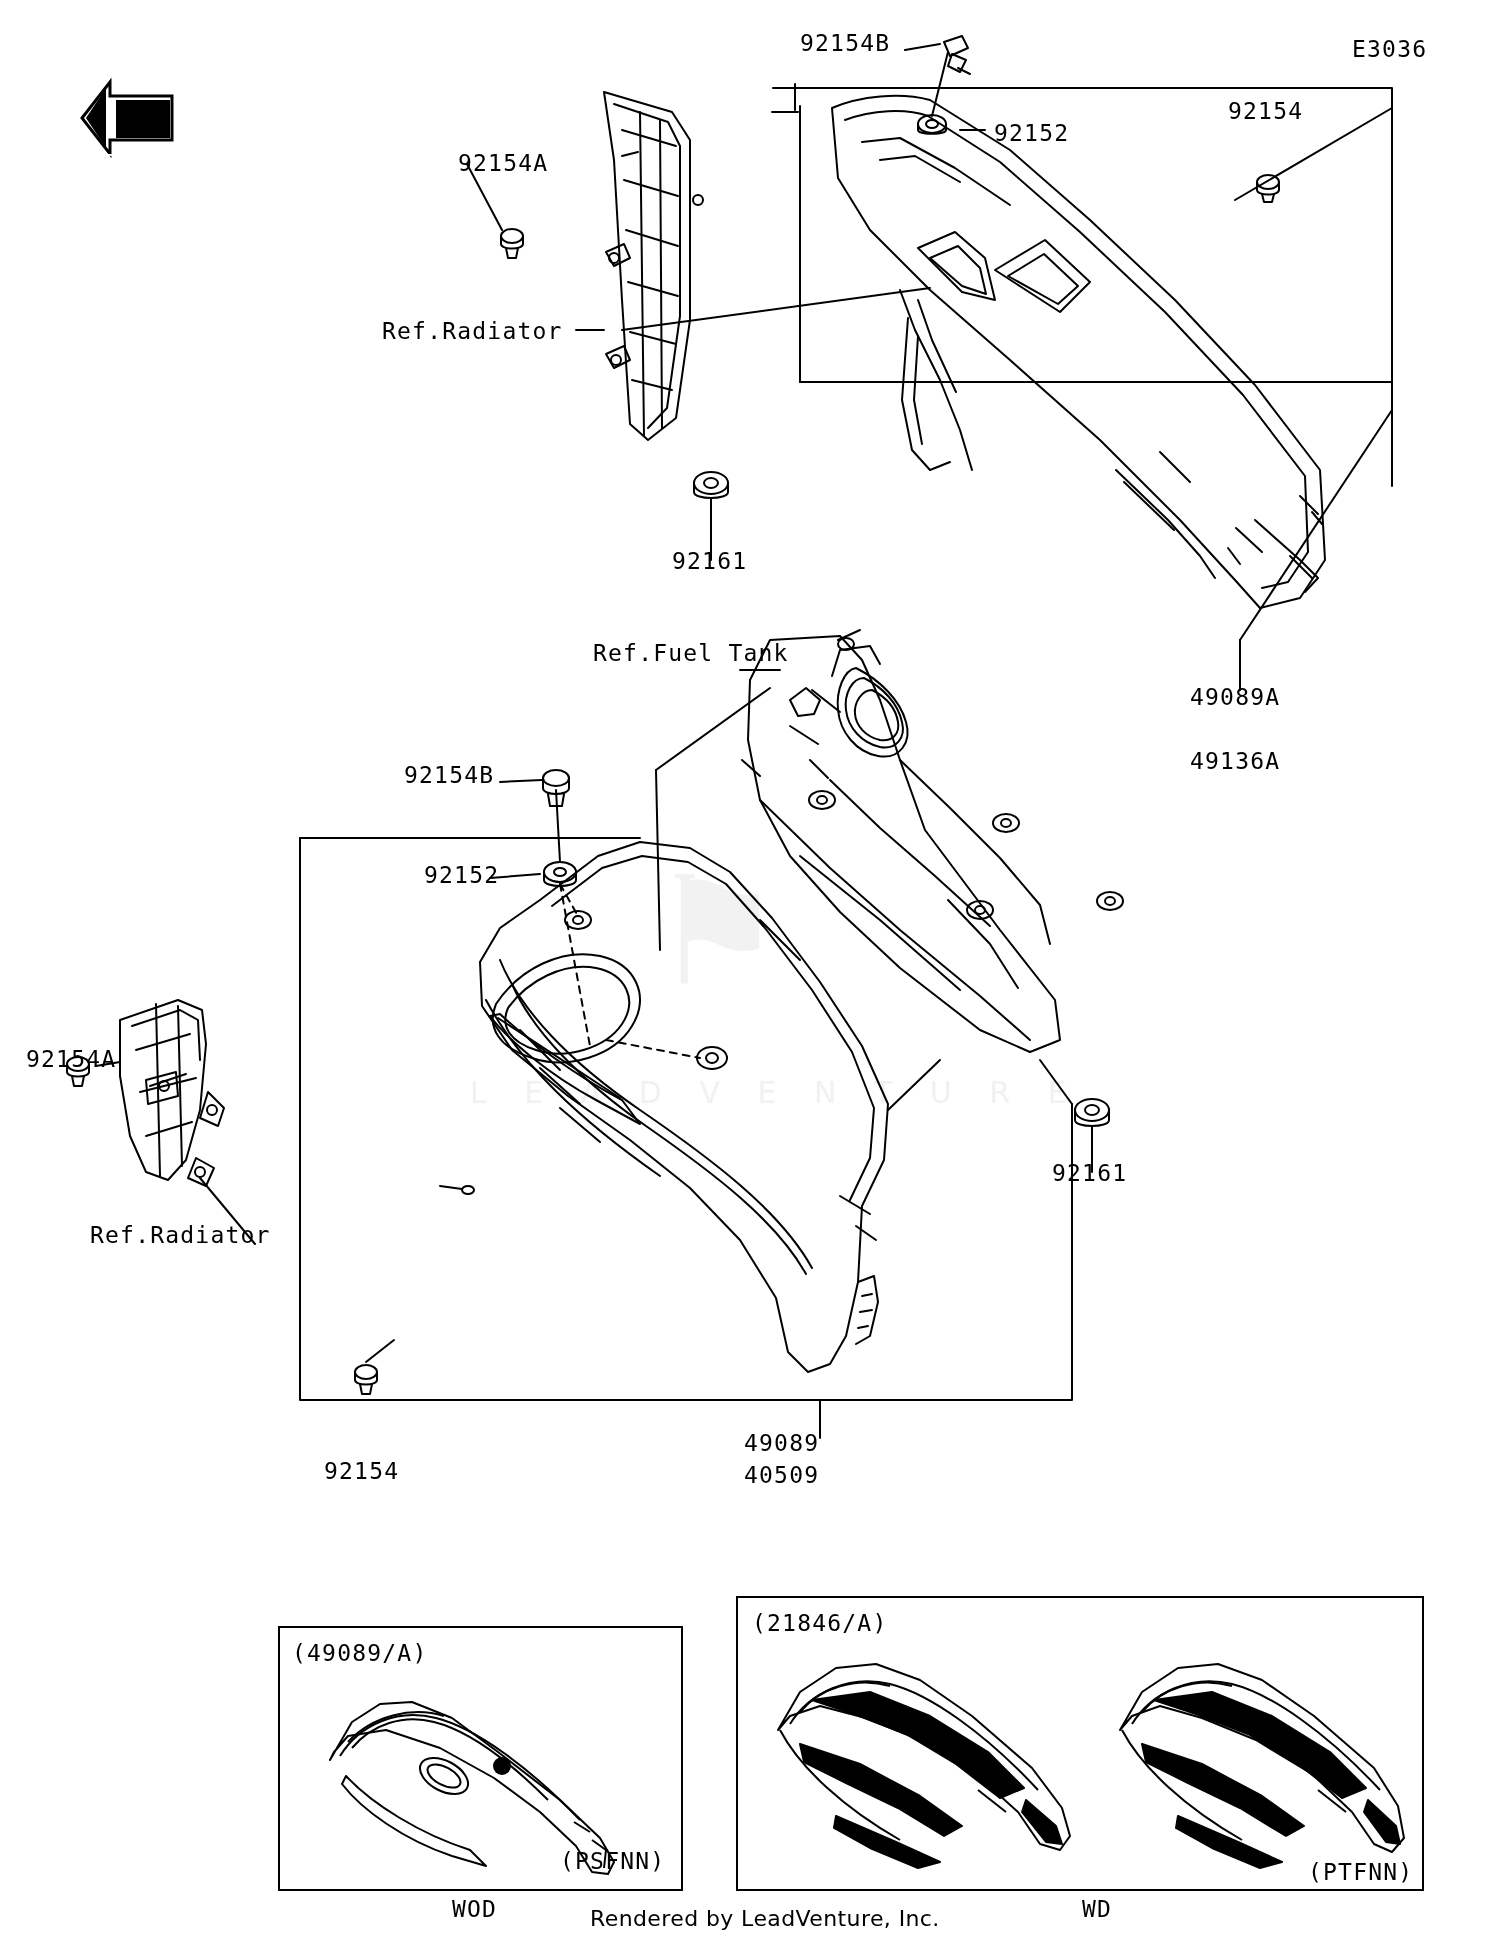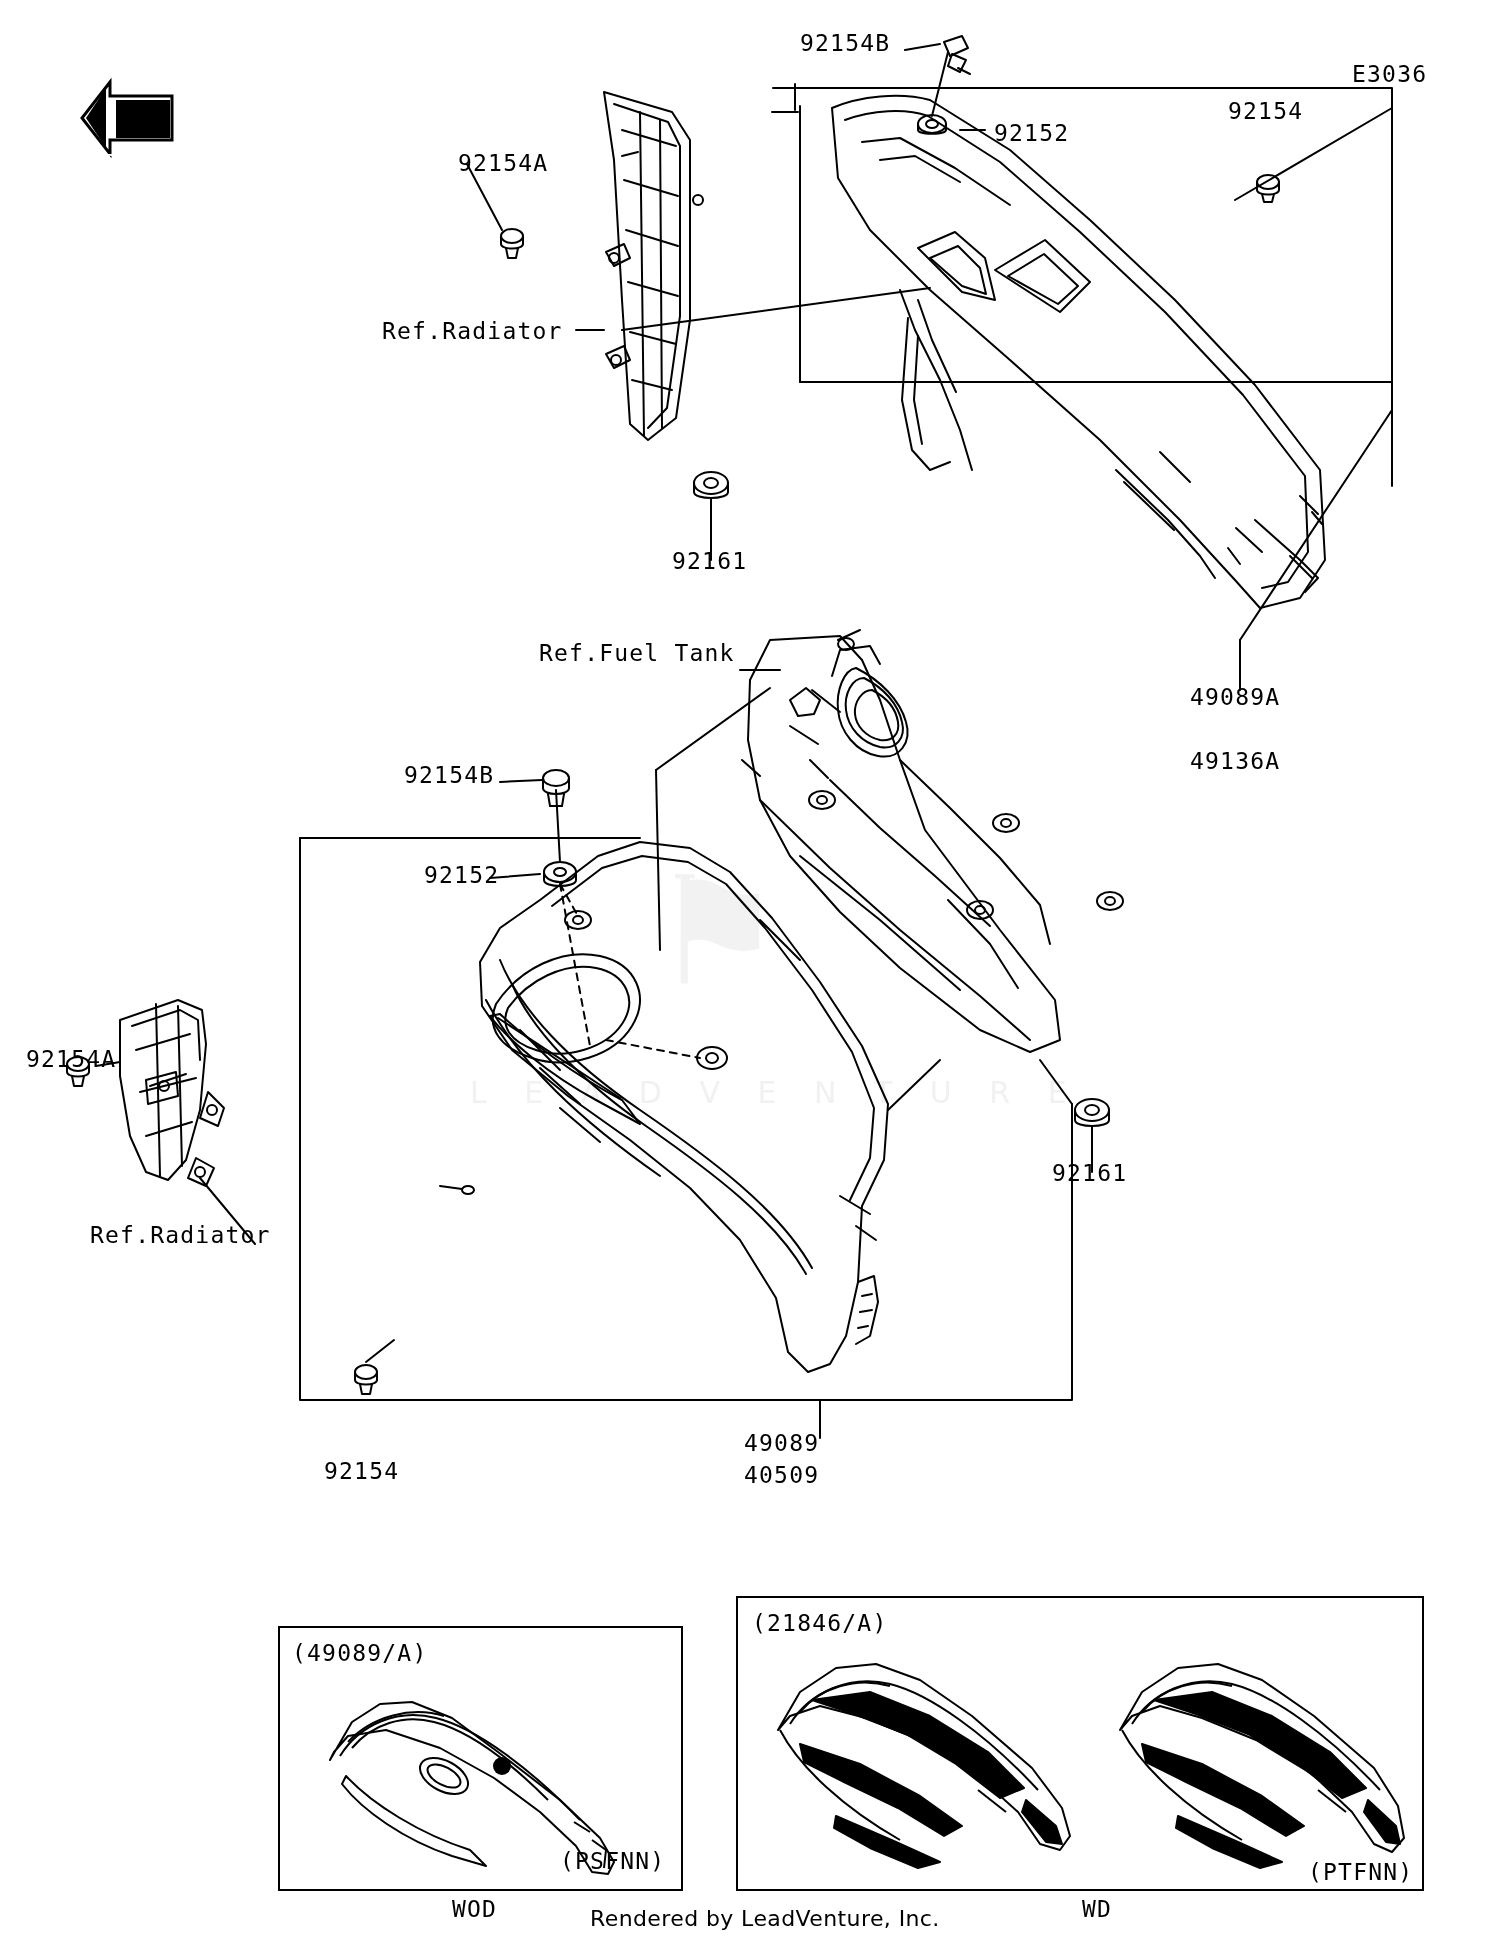--- a/index.html
+++ b/index.html
@@ -323,31 +323,31 @@
 
   <div class="lbl" style="left:800px; top:30px;">92154B</div>
   <div class="lbl" style="left:994px; top:120px;">92152</div>
   <div class="lbl" style="left:1228px; top:98px;">92154</div>
   <div class="lbl" style="left:458px; top:150px;">92154A</div>
   <div class="lbl" style="left:382px; top:318px;">Ref.Radiator</div>
   <div class="lbl" style="left:672px; top:548px;">92161</div>
   <div class="lbl" style="left:1190px; top:684px;">49089A</div>
   <div class="lbl" style="left:1190px; top:716px;margin-top:32px;">49136A</div>
 
-  <div class="lbl" style="left:539px; top:640px;">Ref.Fuel Tank</div>
+  <div class="lbl" style="left:593px; top:640px;">Ref.Fuel Tank</div>
   <div class="lbl" style="left:404px; top:762px;">92154B</div>
   <div class="lbl" style="left:424px; top:862px;">92152</div>
   <div class="lbl" style="left:26px; top:1046px;">92154A</div>
   <div class="lbl" style="left:90px; top:1222px;">Ref.Radiator</div>
   <div class="lbl" style="left:1052px; top:1160px;">92161</div>
   <div class="lbl" style="left:324px; top:1458px;">92154</div>
   <div class="lbl" style="left:744px; top:1430px;">49089</div>
   <div class="lbl" style="left:744px; top:1462px;">40509</div>
 
-  <div class="lbl" style="left:1352px; top:36px;margin-top:25px;">E3036</div>
+  <div class="lbl" style="left:1352px; top:36px;">E3036</div>
 
   <div class="box" style="left:278px; top:1626px; width:405px; height:265px;"></div>
   <div class="lbl" style="left:292px; top:1640px;">(49089/A)</div>
   <div class="lbl" style="left:560px; top:1848px;">(PSFNN)</div>
   <div class="lbl" style="left:452px; top:1896px;">WOD</div>
 
   <svg class="layer" viewBox="0 0 1500 1938">
     <g fill="none" stroke="#000" stroke-width="2" stroke-linejoin="round">
       <path d="M330,1760 L 352,1722 L 380,1704 L 412,1702 L 452,1718 L 498,1752
                L 560,1800 L 600,1838 L 614,1862 L 608,1874 L 592,1872 L 576,1846

